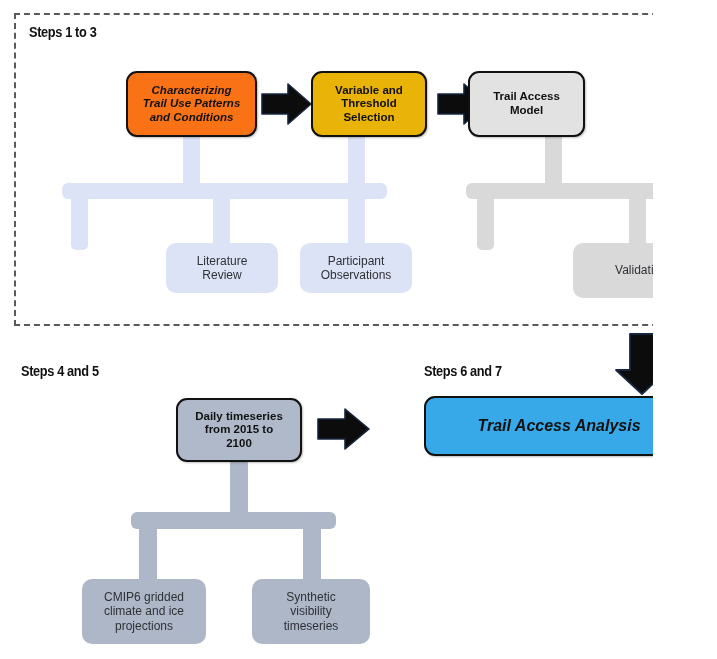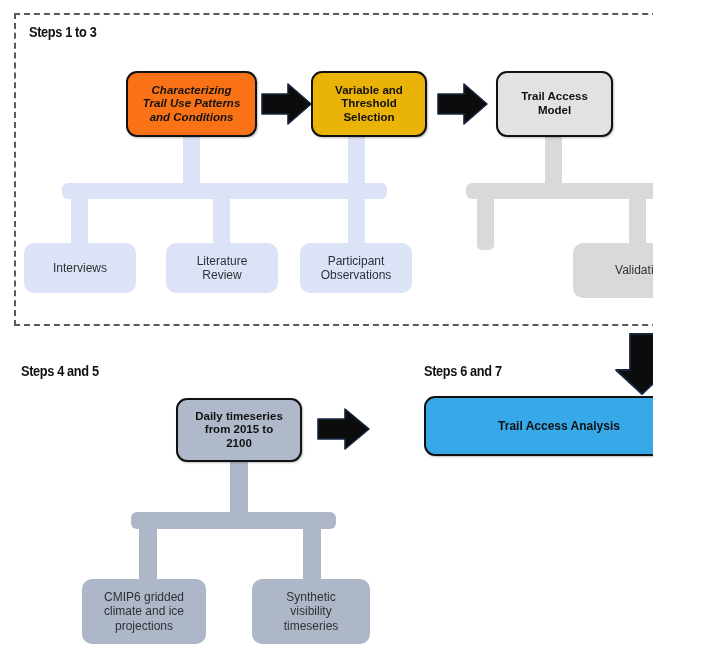--- a/index.html
+++ b/index.html
@@ -67,21 +67,21 @@
 
   
   .node.primary {
     border: 2.2px solid #111111;
     font-weight: bold;
     font-size: 11.5px;
     color: #111111;
     border-radius: 11px;
     box-shadow: 1px 1px 2px rgba(0,0,0,0.25);
   }
-  .node.primary.wide { font-size: 12px; }
+  .node.primary.wide { font-size: 16px; font-style: italic; }
 
   
   .node.leaf {
     border: none;
     font-weight: normal;
     font-size: 12px;
     color: #2f3136;
     border-radius: 10px;
   }
 
@@ -161,28 +161,25 @@
 Trail Use Patterns
 and Conditions</span>
   </div>
 
   <div class="node primary fill-yellow" style="left:311px; top:71px; width:116px; height:66px;">
     <span class="txt">Variable and
 Threshold
 Selection</span>
   </div>
 
-  <div class="node primary fill-grey" style="left:496px; top:71px; width:117px; height:66px;">
+  <div class="node primary fill-grey" style="left:468px; top:71px; width:117px; height:66px;">
     <span class="txt">Trail Access
 Model</span>
   </div>
 
-  <div class="node leaf fill-lav" style="left:24px; top:243px; width:112px; height:50px;">
-    <span class="txt">Interviews</span>
-  </div>
 
   <div class="node leaf fill-lav" style="left:166px; top:243px; width:112px; height:50px;">
     <span class="txt">Literature
 Review</span>
   </div>
 
   <div class="node leaf fill-lav" style="left:300px; top:243px; width:112px; height:50px;">
     <span class="txt">Participant
 Observations</span>
   </div>

